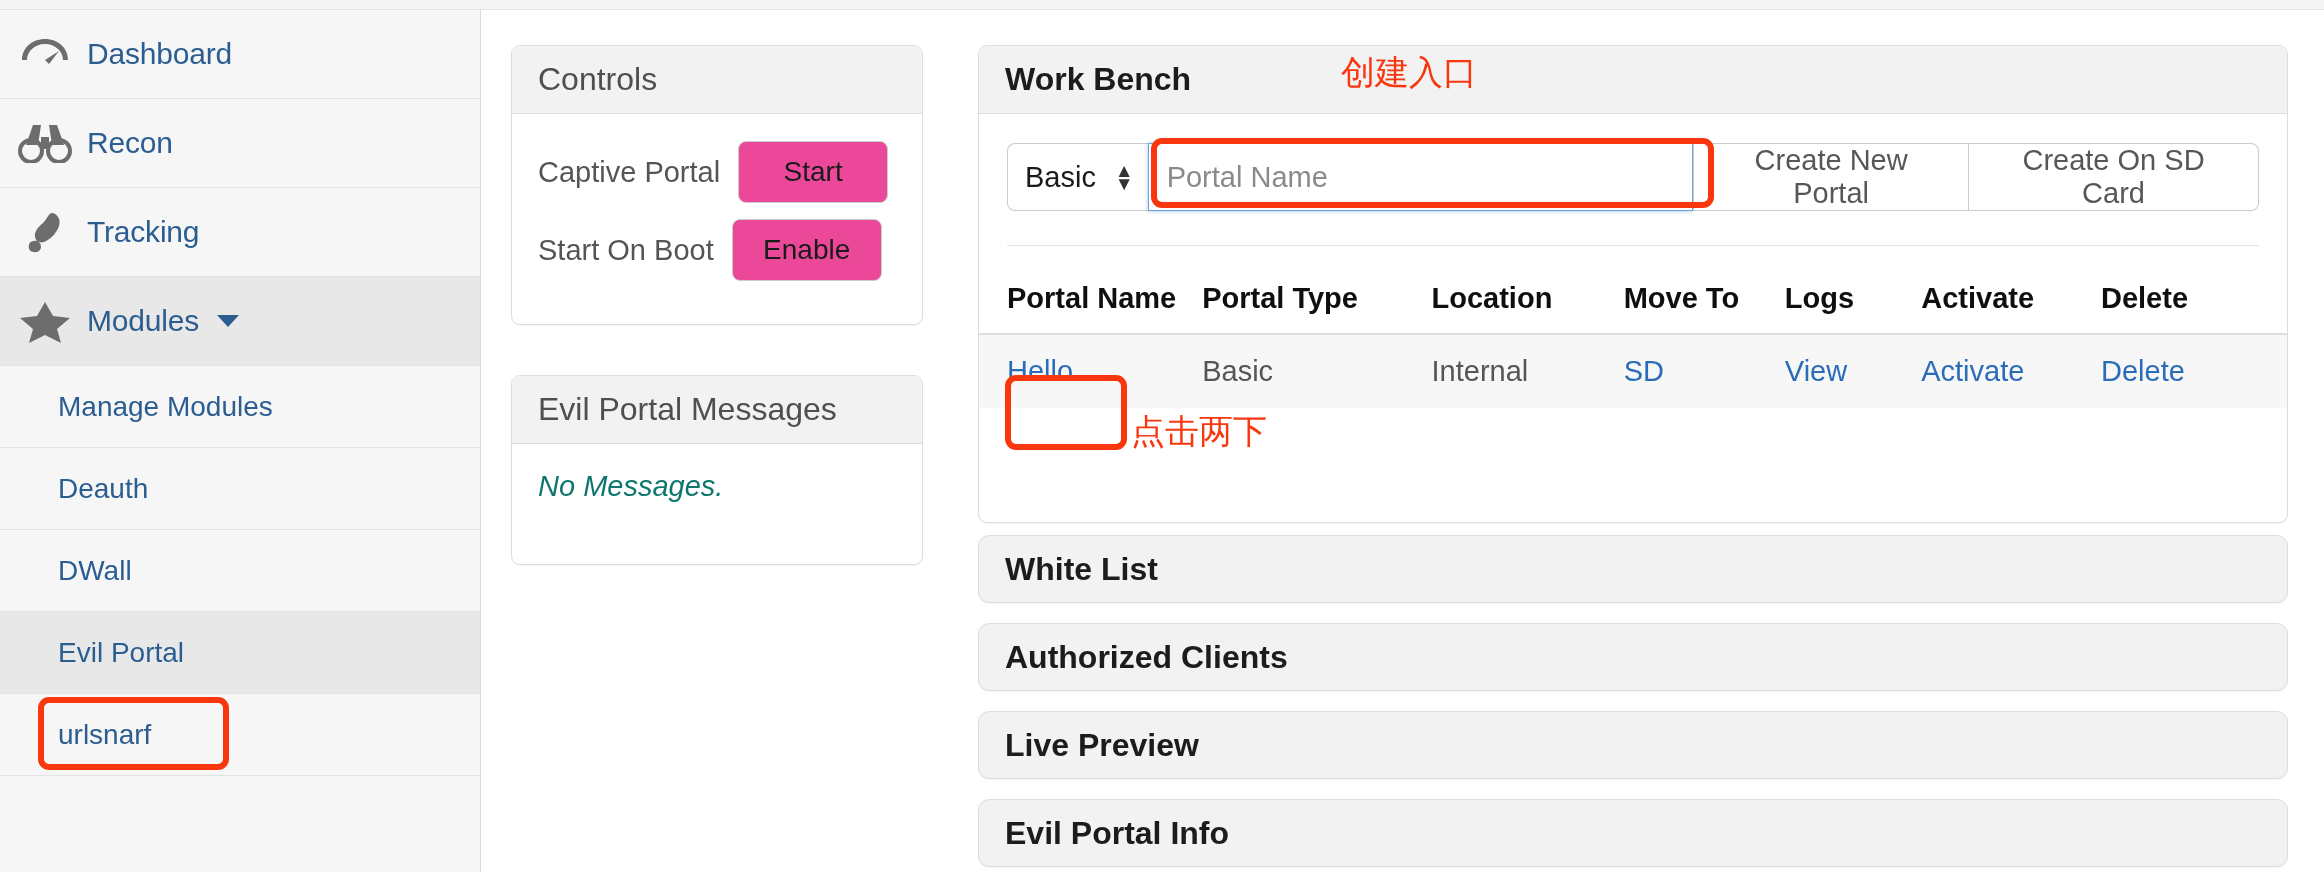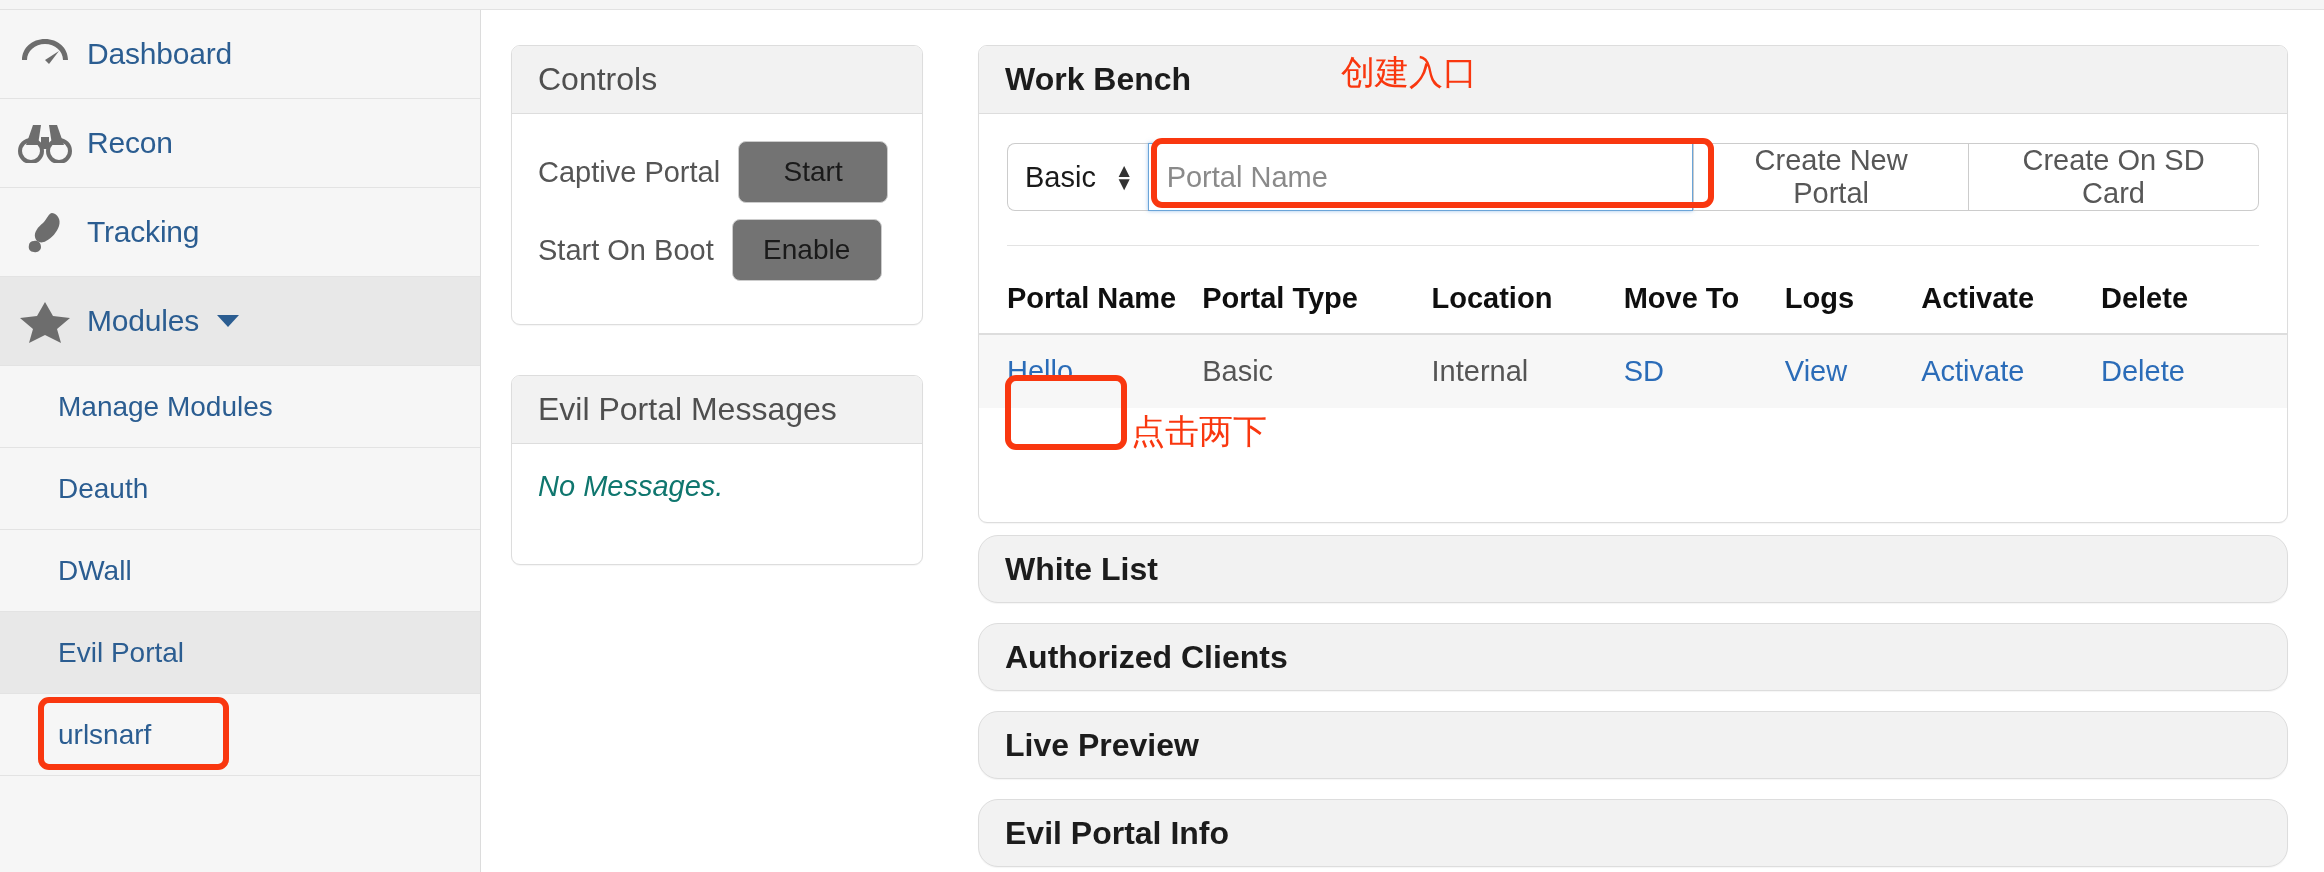--- a/index.html
+++ b/index.html
@@ -98,21 +98,21 @@
   .ctl-row {
     display: flex; align-items: center;
     height: 64px; margin-bottom: 14px;
   }
   .ctl-label {
     font-size: 29px; color: #555555; white-space: nowrap;
     margin-right: 18px;
   }
   .btn {
     border: 1px solid #cccccc;
-    background: #737373;
+    background: #ec4899;
     border-radius: 8px;
     font-size: 28px;
     color: #1a1a1a;
     font-family: "Liberation Sans", sans-serif;
     cursor: pointer;
     line-height: 1;
   }
   .ctl-btn { width: 150px; height: 62px; }
 
   
@@ -203,21 +203,21 @@
   .colw-logs  { width: 110px; }
   .colw-act   { width: 145px; }
   .colw-del   { width: 150px; }
   .cell-hello { color: #2b6cb8 !important; font-weight: 400; }
 
   
   .acc {
     position: absolute; left: 978px; width: 1310px; height: 68px;
     background: #f2f2f2;
     border: 1px solid #dddddd;
-    border-radius: 20px;
+    border-radius: 11px;
     display: flex; align-items: center;
     padding-left: 26px;
     font-size: 32px; font-weight: 700; color: #1c1c1c;
     box-shadow: 0 1px 1px rgba(0,0,0,.045);
     cursor: pointer;
     text-align: right;
   }
   #acc0 { top: 535px; }
   #acc1 { top: 623px; }
   #acc2 { top: 711px; }

